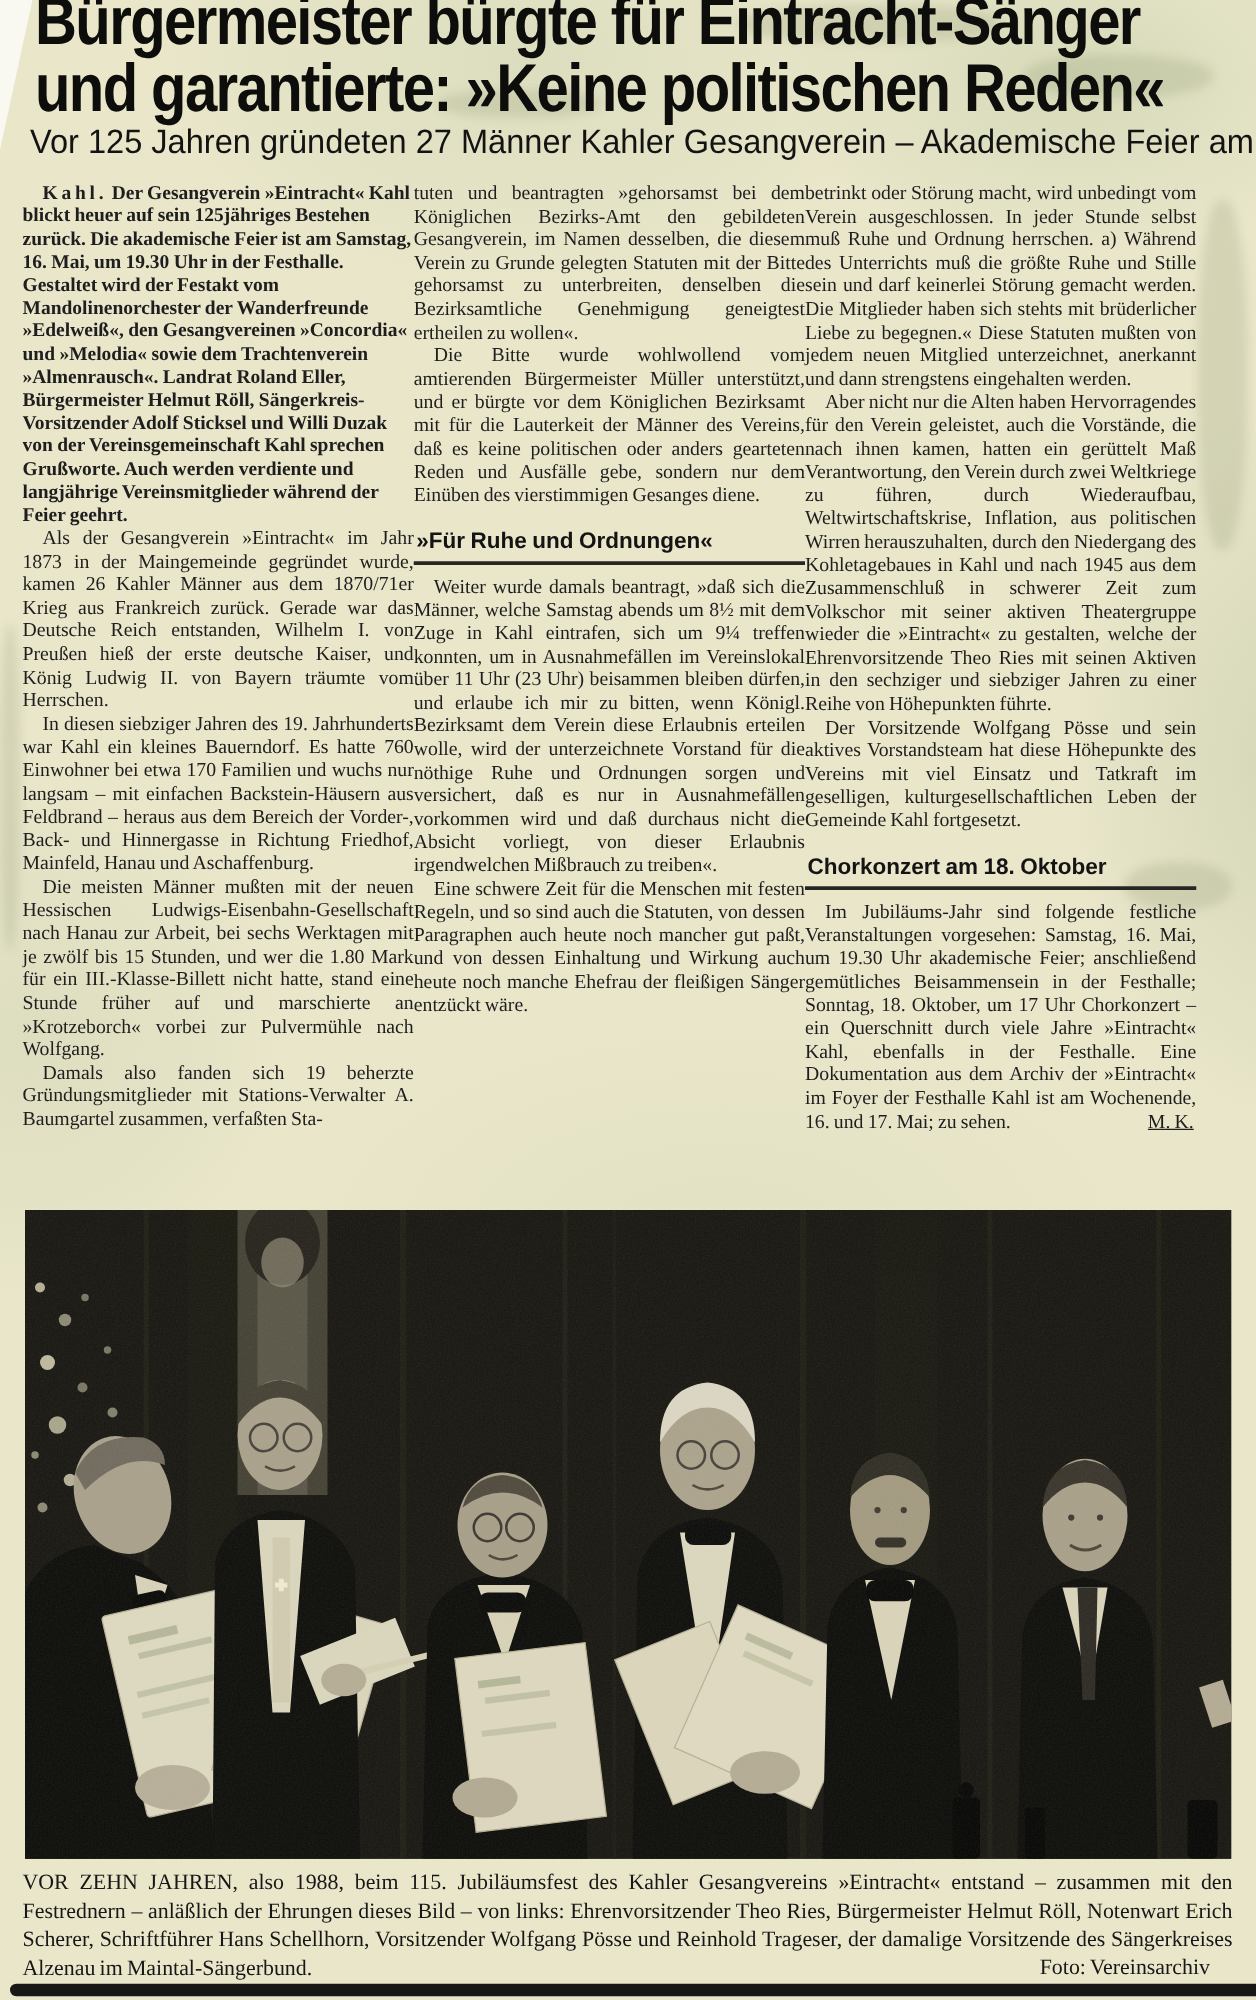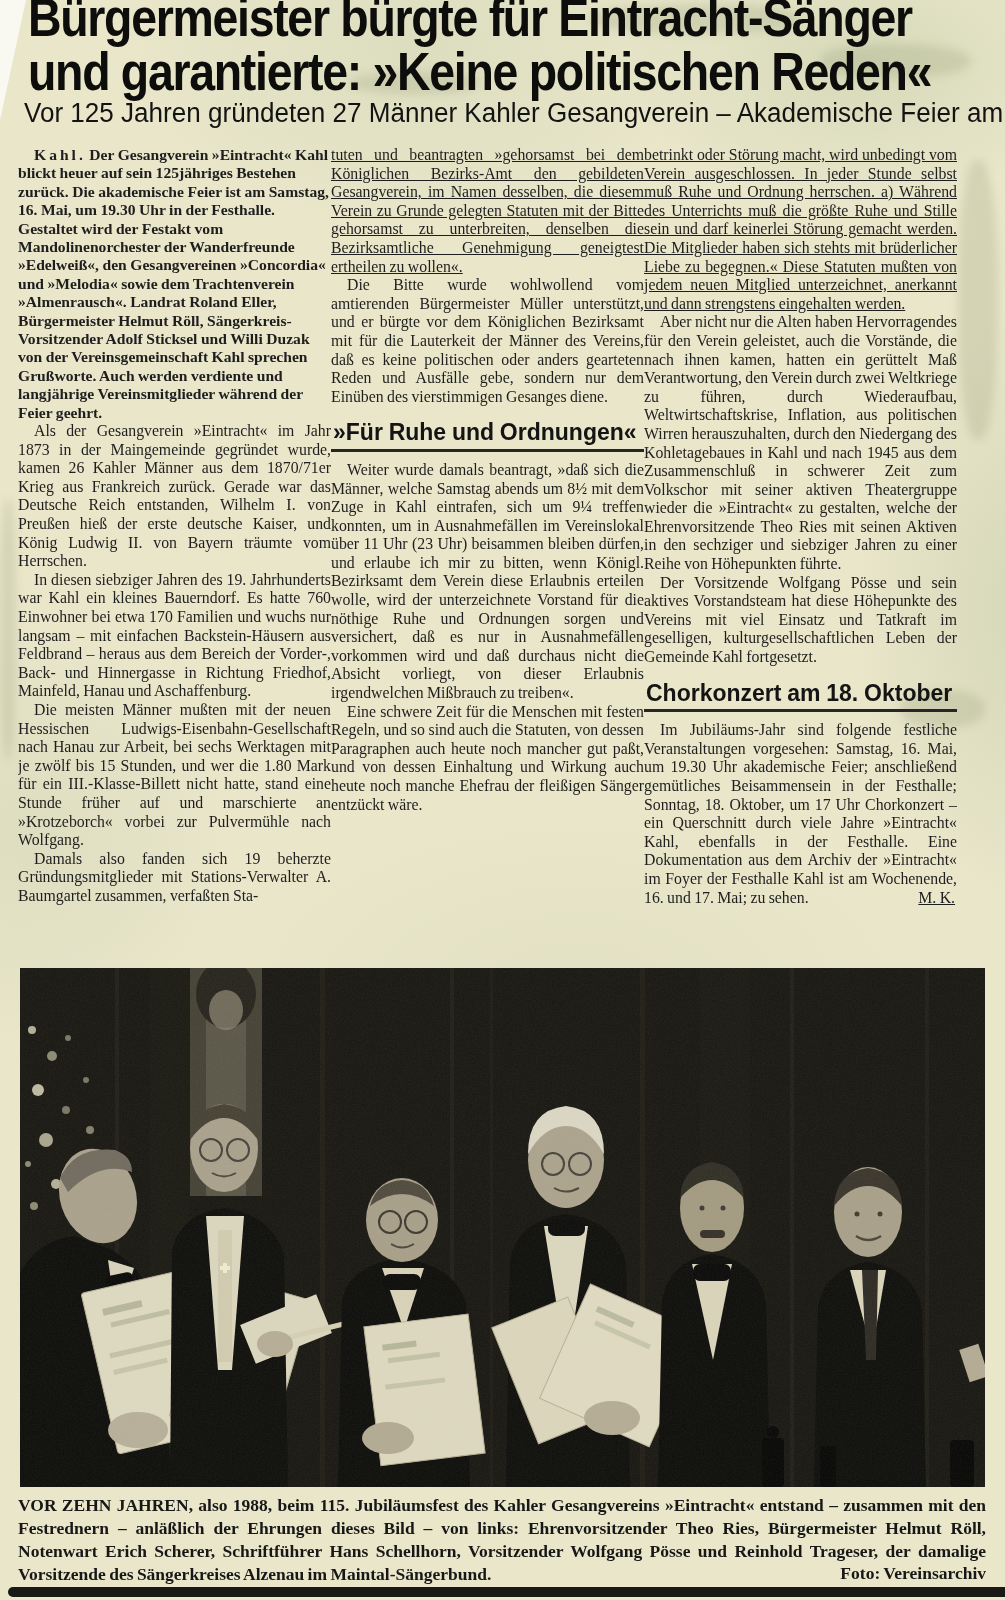--- a/index.html
+++ b/index.html
@@ -21,34 +21,34 @@
   .headline{position:absolute;left:28px;top:-10px;transform:scaleX(.86);transform-origin:left top;}
   .hl-line{display:block;font-family:"Liberation Sans",sans-serif;font-weight:bold;
     font-size:54px;line-height:54px;letter-spacing:-1.5px;color:#0d0d0b;white-space:nowrap;}
   .subheadline{position:absolute;left:24px;top:98px;font-family:"Liberation Sans",sans-serif;
     font-size:27px;color:#131313;white-space:nowrap;transform:scaleX(.965);transform-origin:left top;}
 
   .columns{position:absolute;left:18px;top:146px;width:969px;height:810px;display:flex;gap:0;overflow:hidden;}
   .col{width:313px;font-size:15.8px;line-height:18.6px;text-align:justify;
     hyphens:auto;-webkit-hyphens:auto;word-spacing:-0.6px;}
   .col p{margin:0;text-indent:16px;}
-  .col p.noindent{text-indent:0;text-decoration:underline;}
+  .col p.noindent{text-indent:0;}
   .lead{font-weight:bold;text-align:left;font-size:15.6px;line-height:18.4px;word-spacing:-0.4px;}
   .dateline{letter-spacing:3px;}
-  .col-heading{font-family:"Liberation Sans",sans-serif;font-size:23px;color:#141414;
+  .col-heading{font-family:"Liberation Sans",sans-serif;font-size:18px;color:#141414;
     border-bottom:3px solid #262626;padding:2px 0 7px 2px;margin:15px 0 9px;white-space:nowrap;}
   .sig-wrap{position:relative;}
   .sig{position:absolute;right:2px;bottom:0;text-indent:0;text-decoration:underline;}
 
   .photo{position:absolute;left:20px;top:968px;width:965px;height:519px;margin:0;background:#15140f;}
   .photo svg{display:block;}
 
-  .caption{position:absolute;left:18px;top:1494px;width:968px;font-weight:bold;
+  .caption{position:absolute;left:18px;top:1494px;width:968px;font-weight:normal;
     font-size:17.5px;line-height:23px;text-align:justify;color:#171717;word-spacing:-1px;}
-  .credit{position:absolute;right:0;bottom:1px;}
+  .credit{position:absolute;right:18px;bottom:1px;}
   .bottom-bar{position:absolute;left:8px;top:1587px;width:997px;height:10px;background:#181816;border-radius:5px 0 0 5px;}
 </style>
 </head>
 <body>
 
 <div class="page">
 
   <div class="corner"></div>
   <div class="edge-right"></div>
 

